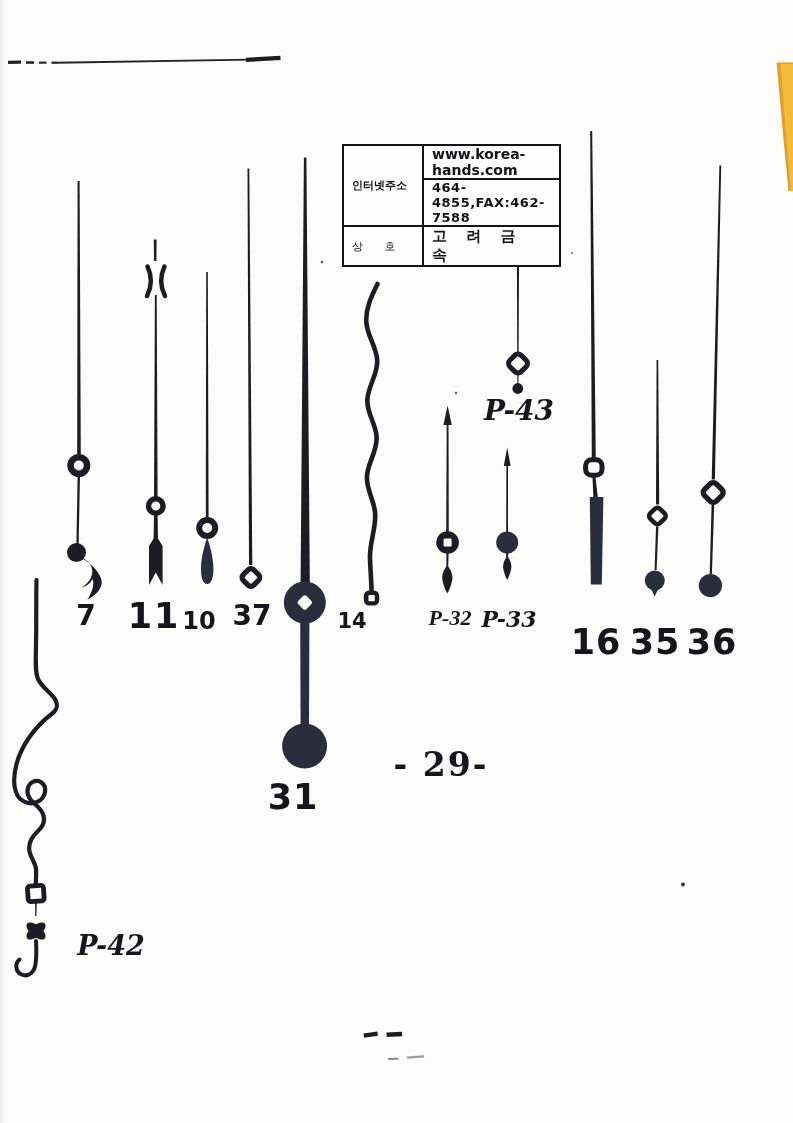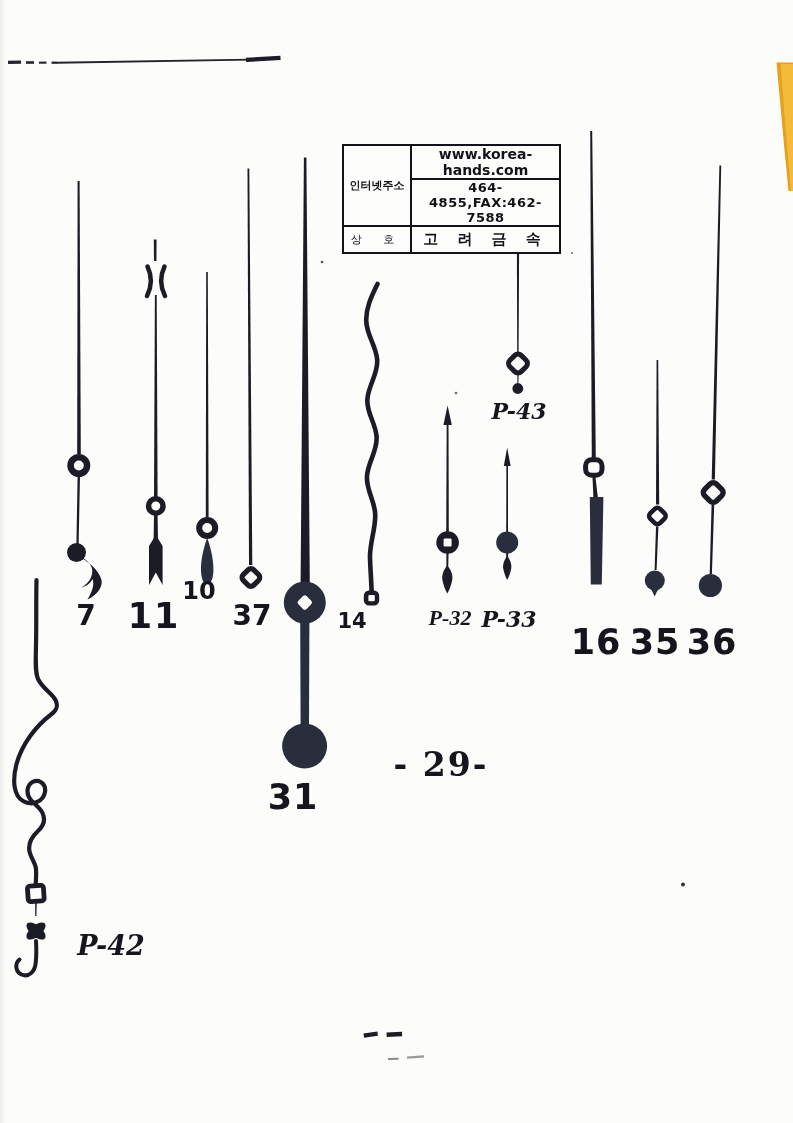--- a/index.html
+++ b/index.html
@@ -14,21 +14,21 @@
     pointer-events:none;
   }
   svg.art{position:absolute;left:0;top:0;}
 
   
   .infobox{
     position:absolute;left:342px;top:144px;width:219px;
     border:2px solid #121218;border-collapse:collapse;background:#fdfdfc;
     color:#121218;
   }
-  .infobox td{border:2px solid #121218;padding:0 2px;text-align:center;vertical-align:middle;}
+  .infobox td{border:2px solid #121218;padding:0 8px;vertical-align:middle;}
   .ib-c1{width:62px;font-size:11px;font-weight:bold;letter-spacing:0px;margin-left:14px;}
   .ib-url{font-size:14px;font-weight:bold;height:22px;font-family:"DejaVu Sans",sans-serif;}
   .ib-fax{font-size:13px;font-weight:bold;height:21px;letter-spacing:0.5px;}
   .ib-co{font-size:15px;font-weight:bold;height:25px;letter-spacing:7px;}
   .ib-sangho{font-size:11px;font-weight:normal;letter-spacing:9px;}
 
   
   .lbl{position:absolute;color:#15151d;text-align:center;white-space:nowrap;
        transform:translate(-50%,-50%);line-height:1;}
   .lbl-small{font-family:"DejaVu Sans",sans-serif;font-weight:bold;}
@@ -208,27 +208,27 @@
     </tr>
     <tr>
       <td class="ib-c1 ib-sangho">상 호</td>
       <td class="ib-co">고 려 금 속</td>
     </tr>
   </tbody>
     </table>
 
   <div class="lbl lbl-small" style="left:86px;top:616px;font-size:28px;">7</div>
   <div class="lbl lbl-small" style="left:154px;top:616px;font-size:35px;letter-spacing:2px;">11</div>
-  <div class="lbl lbl-small" style="left:199px;top:591px;font-size:24px;">10</div>
+  <div class="lbl lbl-small" style="left:199px;top:621px;font-size:24px;">10</div>
   <div class="lbl lbl-small" style="left:252px;top:616px;font-size:28px;">37</div>
   <div class="lbl lbl-big" style="left:293px;top:797px;">31</div>
   <div class="lbl lbl-small" style="left:352px;top:621px;font-size:21px;">14</div>
   <div class="lbl lbl-p" style="left:450px;top:618px;font-size:22px;font-family:Liberation Serif, serif;">P-32</div>
   <div class="lbl lbl-p" style="left:509px;top:619px;font-size:22px;">P-33</div>
-  <div class="lbl lbl-p" style="left:519px;top:411px;font-size:22px;">P-43</div>
+  <div class="lbl lbl-p" style="left:519px;top:411px;font-size:28px;">P-43</div>
   <div class="lbl lbl-big" style="left:596px;top:642px;">16</div>
   <div class="lbl lbl-big" style="left:655px;top:642px;">35</div>
   <div class="lbl lbl-big" style="left:712px;top:642px;">36</div>
   <div class="lbl lbl-p" style="left:111px;top:945px;font-size:27px;">P-42</div>
 
   <div class="lbl lbl-page" style="left:441px;top:764px;">- 29-</div>
 
 </div>
 
 </body></html>

